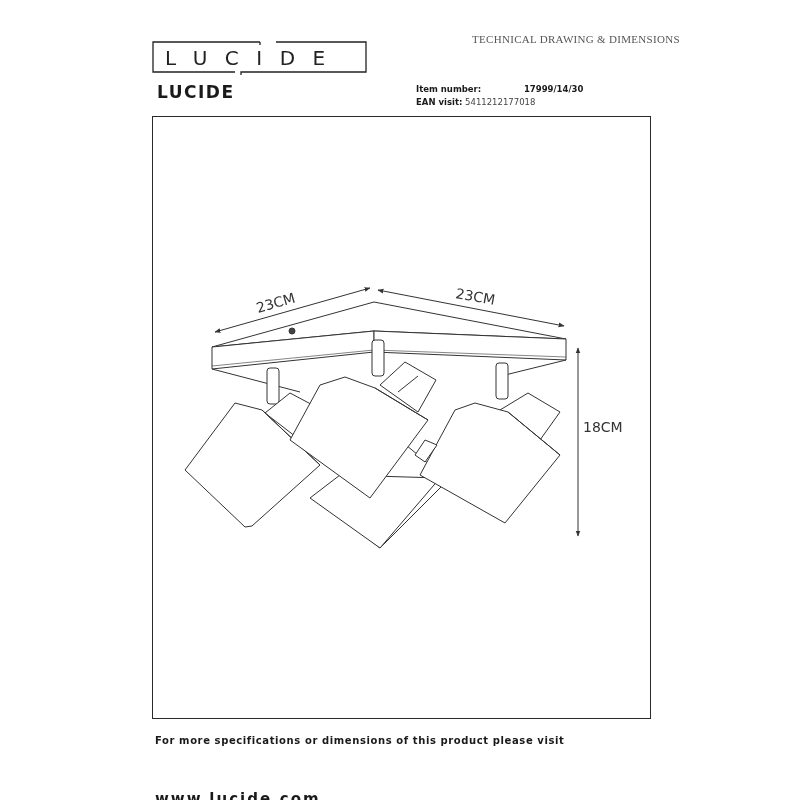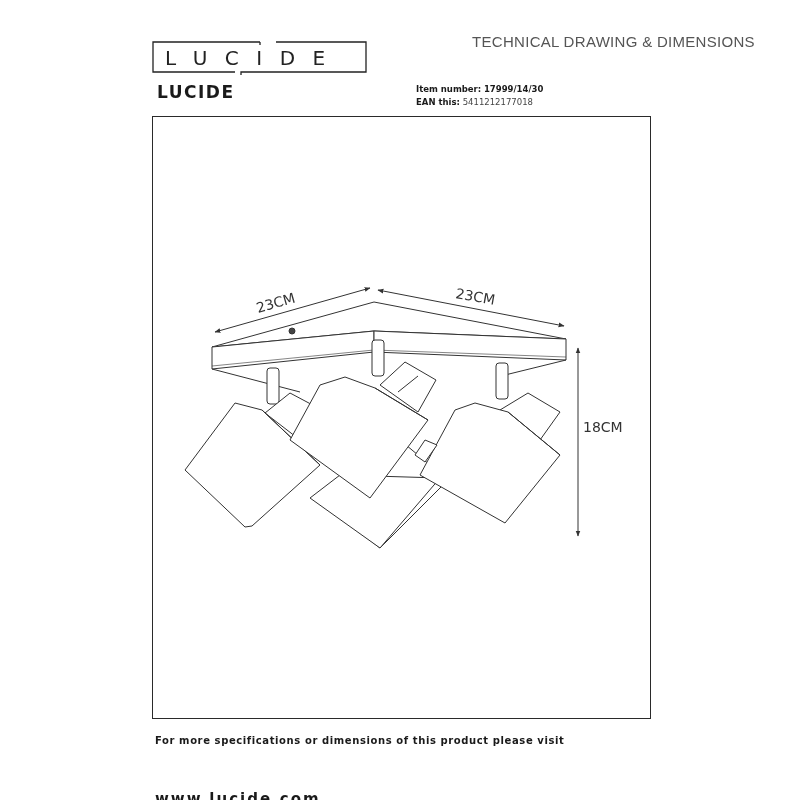--- a/index.html
+++ b/index.html
@@ -1,23 +1,23 @@
 <!DOCTYPE html>
 <html><head>
   <meta charset="utf-8">
   <style>
     html, body { margin: 0; padding: 0; background: #ffffff; }
     body { width: 800px; height: 800px; position: relative; overflow: hidden; font-family: "DejaVu Sans", sans-serif; color: #1a1a1a; }
     .logo { position: absolute; left: 152px; top: 32px; width: 216px; height: 50px; }
     .logo svg { width: 100%; height: 100%; display: block; }
-    .doc-type { position: absolute; left: 472px; top: 33px; font-size: 15px; letter-spacing: 0.3px; color: #555; font-family: Liberation Sans, sans-serif; }
+    .doc-type { position: absolute; left: 472px; top: 33px; font-size: 11px; letter-spacing: 0.3px; color: #555; font-family: Liberation Serif, serif; }
     .product-name { position: absolute; left: 157px; top: 82px; font-size: 17px; font-weight: bold; letter-spacing: 1.5px; color: #1a1a1a; }
     .meta { position: absolute; left: 392px; top: 83px; font-size: 8.5px; line-height: 13px; color: #1a1a1a; }
     .meta .k { font-weight: bold; padding-left: 24px; }
-    .meta .v-bold { font-weight: bold; }
+    .meta .v-bold { font-weight: bold; margin-left: 40px; }
     .meta .v { font-weight: normal; color: #444; }
     .frame { position: absolute; left: 152px; top: 116px; width: 499px; height: 603px; border: 1.5px solid #2a2a2a; box-sizing: border-box; }
     .drawing { position: absolute; left: 0; top: 0; width: 800px; height: 800px; }
     .footer-note { position: absolute; left: 155px; top: 735px; font-size: 10px; font-weight: bold; letter-spacing: 0.6px; color: #1a1a1a; }
     .footer-url { position: absolute; left: 155px; top: 750px; font-size: 15px; font-weight: bold; letter-spacing: 2px; color: #1a1a1a; margin-top: 40px; }
     .dim-label { font-family: "DejaVu Sans", sans-serif; font-size: 14px; fill: #333; }
   </style>
 </head>
 <body>
 
@@ -34,21 +34,21 @@
 <div class="doc-type">TECHNICAL DRAWING &amp; DIMENSIONS</div>
 
 <div class="product-name">LUCIDE</div>
 
 <div class="meta">
   <div>
     <span class="k">Item number:</span>
     <span class="v-bold">17999/14/30</span>
   </div>
   <div>
-    <span class="k">EAN this:</span>
+    <span class="k">EAN visit:</span>
     <span class="v">5411212177018</span>
   </div>
 </div>
 
 <div class="frame"></div>
 
 <svg class="drawing" viewBox="0 0 800 800">
   <defs>
     <marker id="arr" viewBox="0 0 10 10" refX="9" refY="5" markerWidth="6" markerHeight="6" orient="auto-start-reverse">
       <path d="M0,1 L10,5 L0,9 z" fill="#333"></path>

